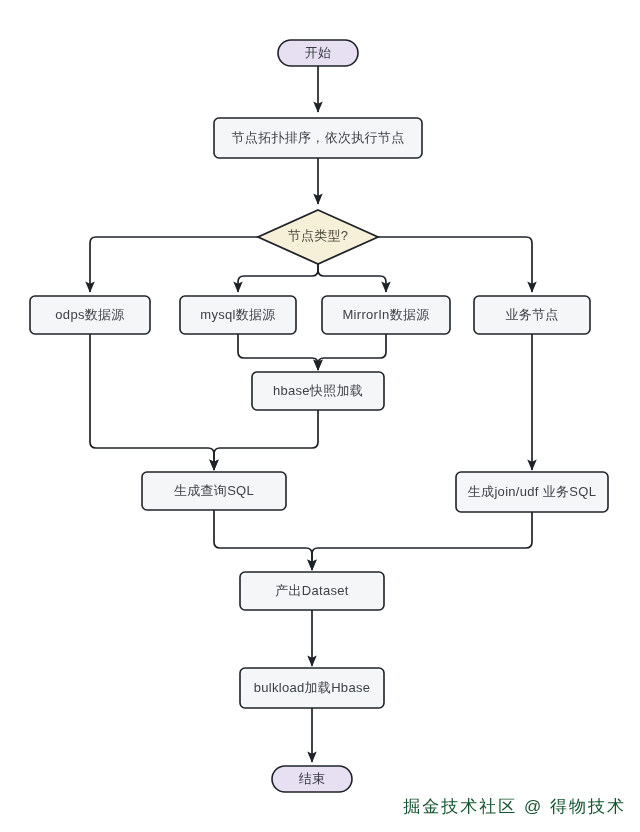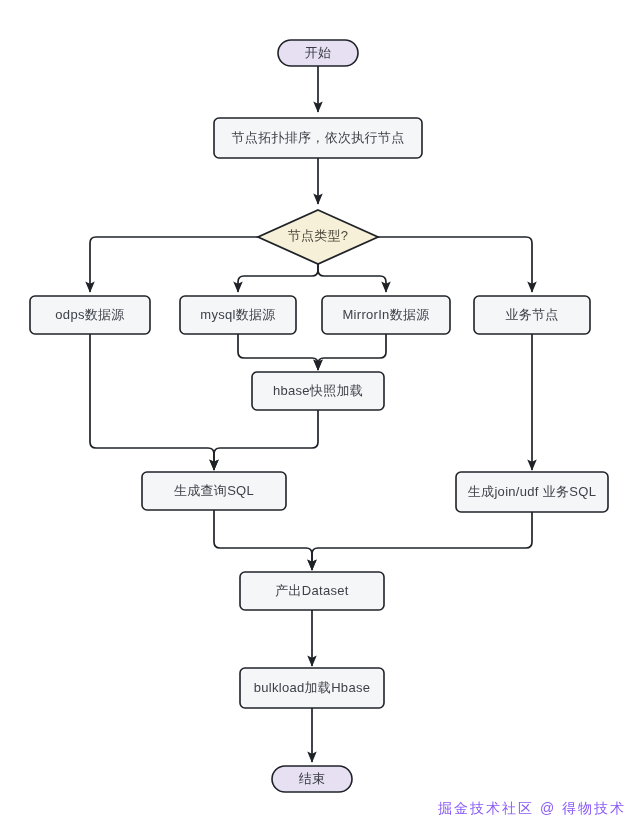--- a/index.html
+++ b/index.html
@@ -56,22 +56,22 @@
     stroke: #1f2328;
     stroke-width: 1.7;
     stroke-linejoin: round;
     stroke-linecap: butt;
   }
   .watermark {
     position: absolute;
     right: 14px;
     bottom: 14px;
     font-family: "Liberation Sans", "DejaVu Sans", sans-serif;
-    font-size: 14px;
-    color: #8b5cf6;
+    font-size: 17px;
+    color: #14532d;
     letter-spacing: 2px;
     white-space: nowrap;
     user-select: none;
   }
 </style>
 </head>
 <body>
 
 <svg id="flow-canvas" viewBox="0 0 640 832">
   <defs>

